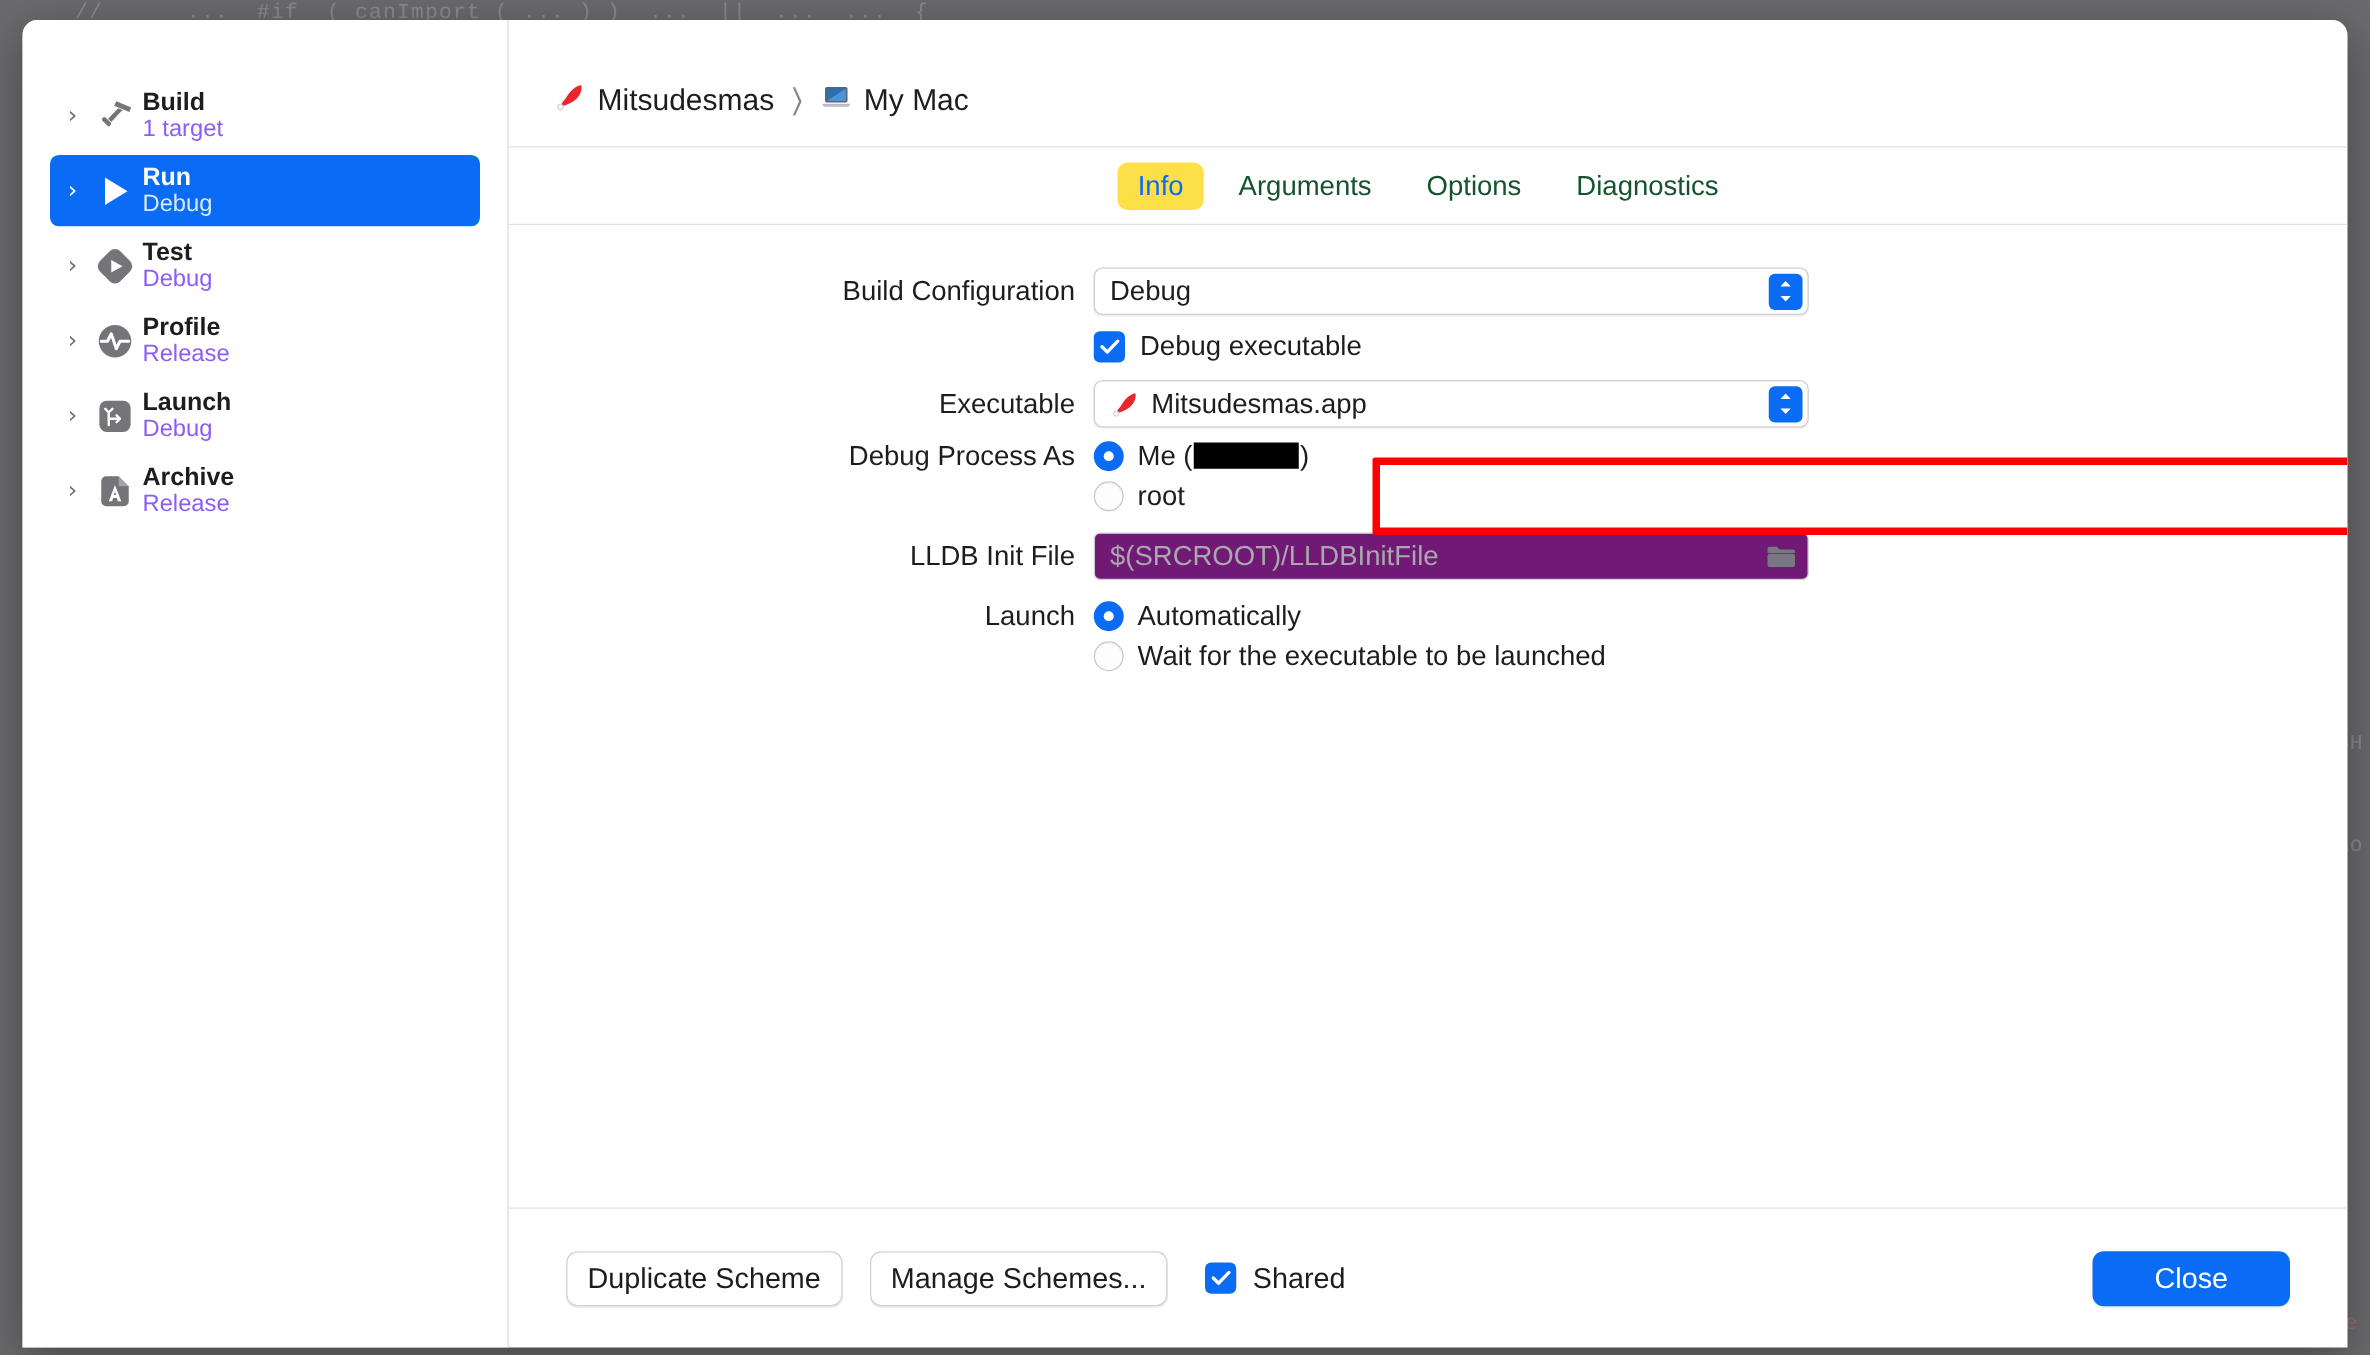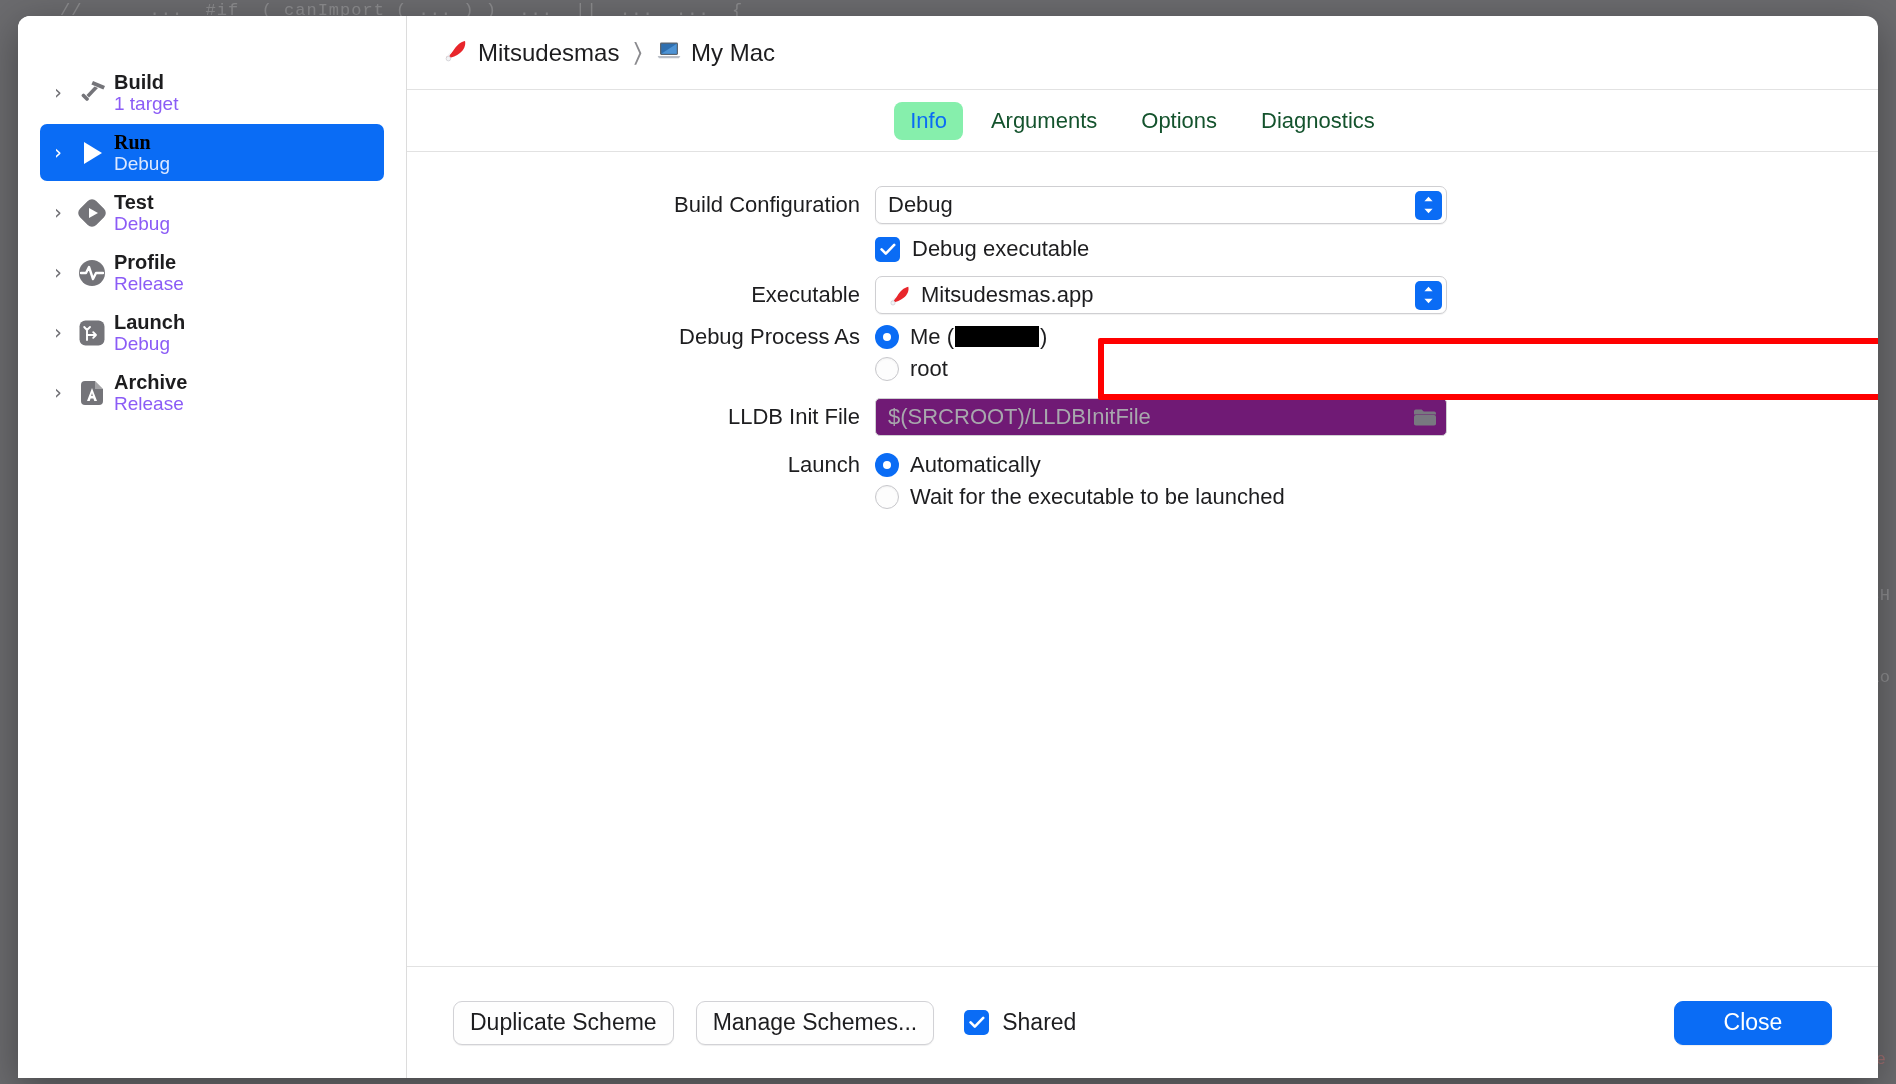--- a/index.html
+++ b/index.html
@@ -69,25 +69,25 @@
     font-family: "DejaVu Sans", sans-serif;
   }
   .scheme-item.selected .disclosure { color: #ffffff; }
   .scheme-icon {
     width: 44px; flex: 0 0 44px;
     display: flex; align-items: center; justify-content: center;
   }
   .scheme-text { display: flex; flex-direction: column; justify-content: center; line-height: 1.12; }
   .scheme-title { font-size: 20px; font-weight: bold; color: #1d1d1f; }
   .scheme-sub   { font-size: 19px; color: #8b5cf6; }
-  .scheme-item.selected .scheme-title { color: #000000; font-family: Liberation Serif, serif; }
+  .scheme-item.selected .scheme-title { color: #ffffff; }
   .scheme-item.selected .scheme-sub   { color: #dbe8ff; }
 
   
-  .pane { flex: 1; display: flex; flex-direction: column; min-width: 0; }
+  .pane { flex: 1; display: flex; flex-direction: column; min-width: 0; margin-top: 28px; }
 
   .titlebar {
     height: 74px;
     flex: 0 0 74px;
     border-bottom: 1px solid #e2e2e2;
     display: flex; align-items: center;
     padding-left: 36px;
   }
   .breadcrumb { display: flex; align-items: center; font-size: 24px; color: #1d1d1f; }
   .crumb { display: flex; align-items: center; gap: 9px; }
@@ -99,21 +99,21 @@
     display: flex; align-items: center; justify-content: center;
     gap: 12px;
   }
   .tab {
     font-size: 22px;
     color: #14532d;
     padding: 6px 16px;
     border-radius: 8px;
     cursor: default;
   }
-  .tab.active { background: #86efac; color: #0a6cf5; }
+  .tab.active { background: #fde047; color: #0a6cf5; }
 
   .content { flex: 1; position: relative; padding-top: 34px; overflow: hidden; }
 
   .form-row {
     display: flex;
     align-items: center;
     margin-bottom: 8px;
   }
   .form-label {
     width: 468px;

